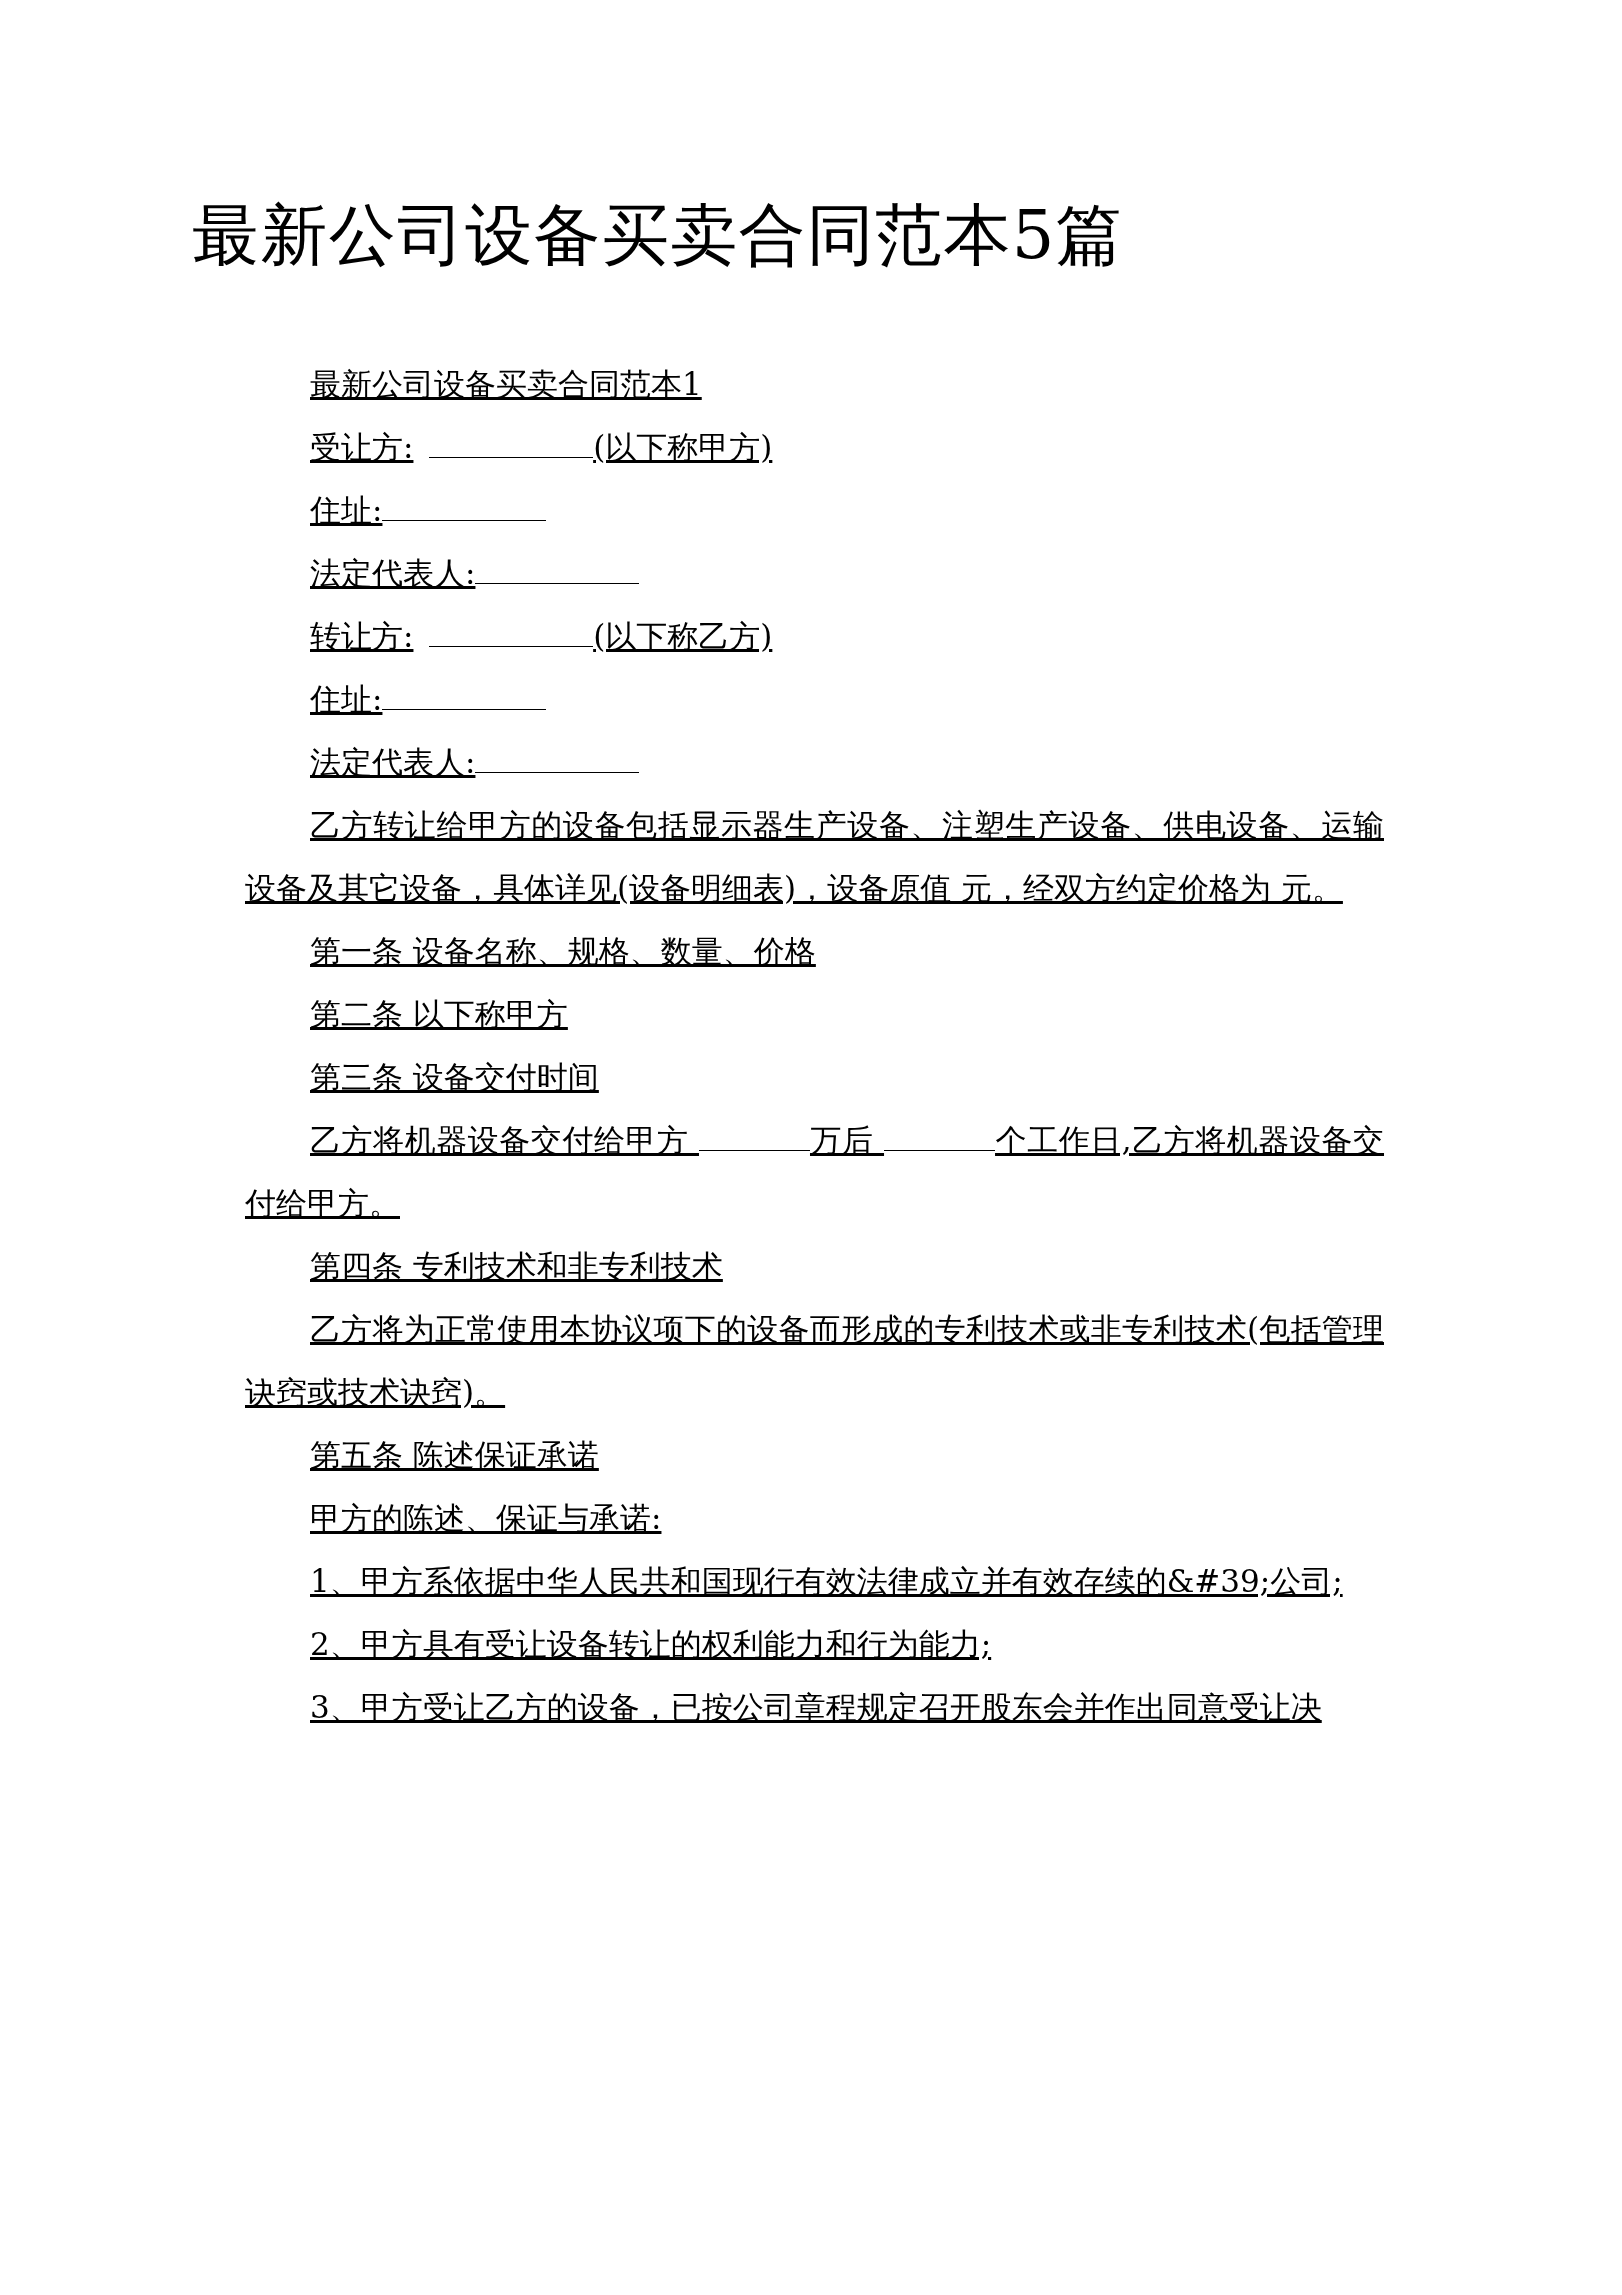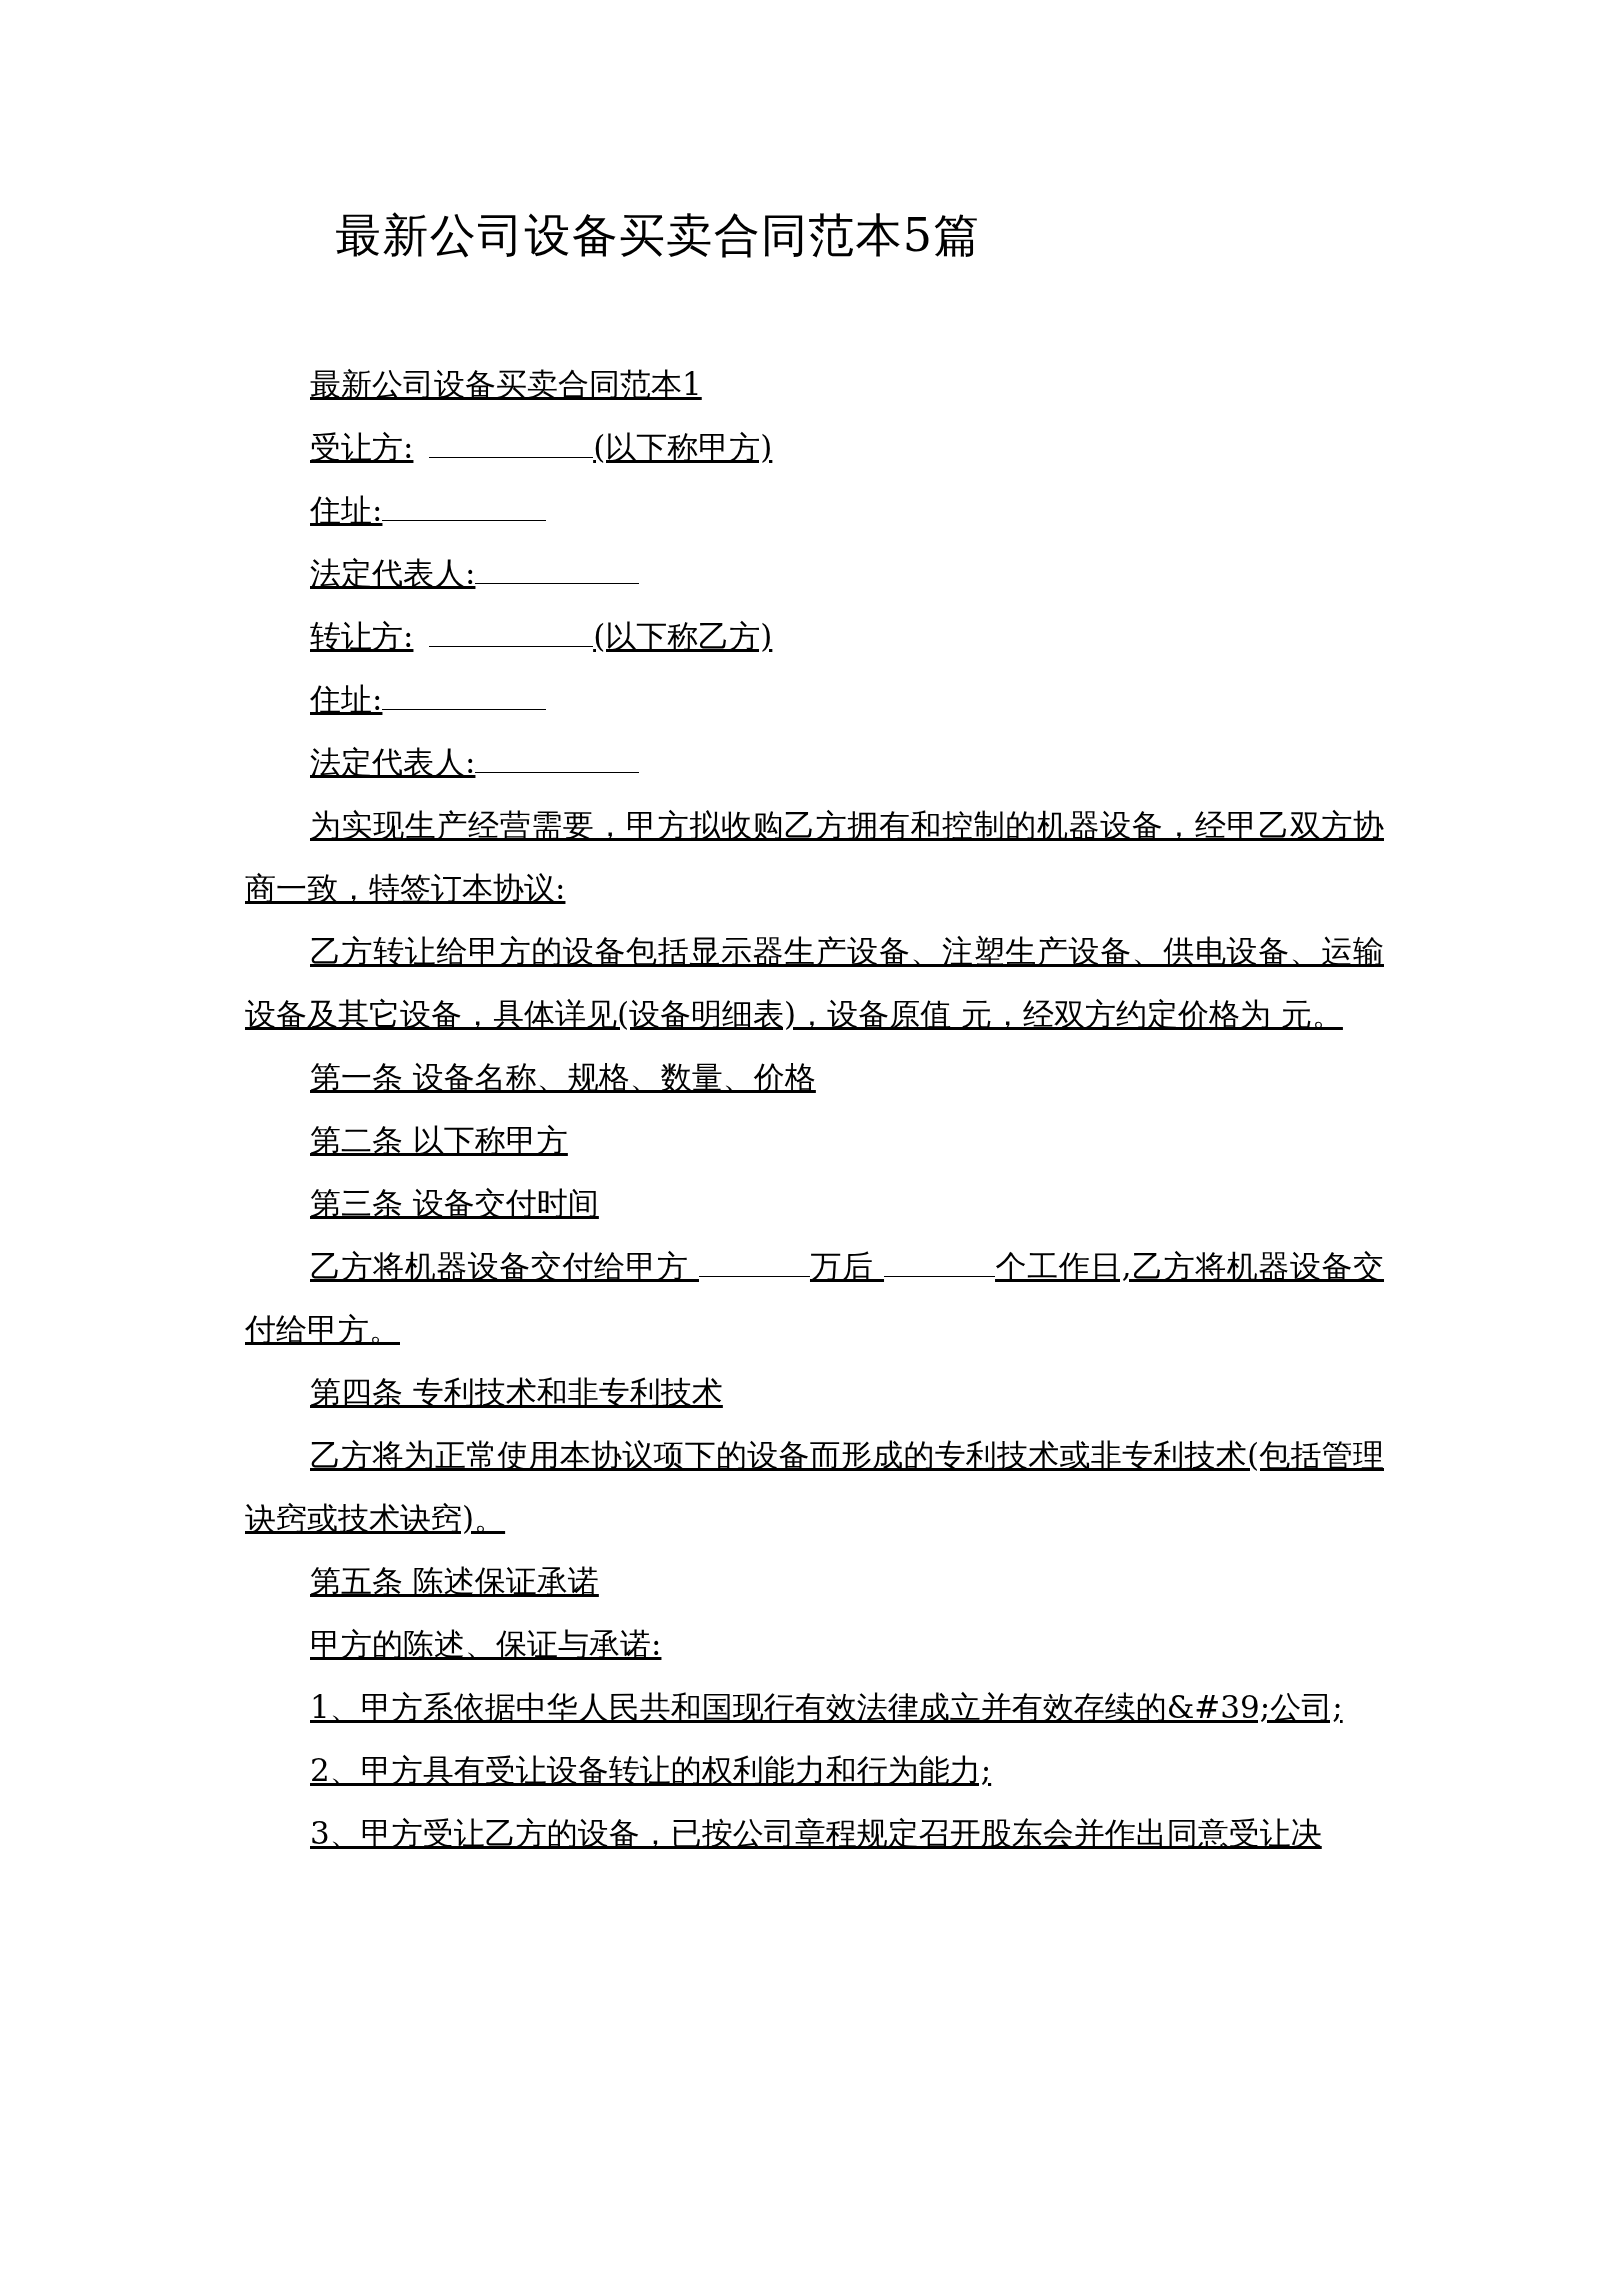--- a/index.html
+++ b/index.html
@@ -1,20 +1,20 @@
 <!DOCTYPE html>
 <html style="font-size:10.5px"><head>
   <meta charset="utf-8">
   <style>
     html, body { margin: 0; padding: 0; background: #ffffff; }
     body { width: 1623px; height: 2295px; position: relative; overflow: hidden;
            font-family: "DejaVu Serif", "Liberation Serif", serif; color: #000; }
     .page { position: absolute; left: 0; top: 0; width: 1623px; height: 2295px; }
     .title { position: absolute; left: 0; width: 1316px; top: 196px; text-align: center;
-             font-size: 46px; line-height: 79px; letter-spacing: 1.3px; }
+             font-size: 67px; line-height: 79px; letter-spacing: 1.3px; }
     .body { position: absolute; left: 245px; top: 353px; width: 1139px; }
     .p { font-size: 31px; line-height: 63px; margin: 0; text-align: justify; }
     .indent { text-indent: 65px; text-decoration: underline; }
     .blank { display: inline-block; border-bottom: 1.3px solid #000; height: 26px; vertical-align: baseline; }
     .b10 { width: 164px; }
     .b7 { width: 111px; }
     .gap { display: inline-block; width: 15.7px; }
   </style>
 </head>
 <body>
@@ -37,21 +37,20 @@
     <p class="p indent">
       <span>转让方:</span><span class="gap"></span><span class="blank b10"></span><span>(以下称乙方)</span>
     </p>
     <p class="p indent">
       <span>住址:</span><span class="blank b10"></span>
     </p>
     <p class="p indent">
       <span>法定代表人:</span><span class="blank b10"></span>
     </p>
 
-    <p class="p indent">为实现生产经营需要，甲方拟收购乙方拥有和控制的机器设备，经甲乙双方协商一致，特签订本协议:</p>
 
     <p class="p indent">乙方转让给甲方的设备包括显示器生产设备、注塑生产设备、供电设备、运输设备及其它设备，具体详见(设备明细表)，设备原值 元，经双方约定价格为 元。</p>
     <p class="p indent">第一条  设备名称、规格、数量、价格</p>
 
     <p class="p indent">第二条  以下称甲方</p>
 
     <p class="p indent">第三条  设备交付时间</p>
     <p class="p indent">
       <span>乙方将机器设备交付给甲方 </span><span class="blank b7"></span><span>万后 </span><span class="blank b7"></span><span>个工作日,乙方将机器设备交付给甲方。</span>
     </p>

